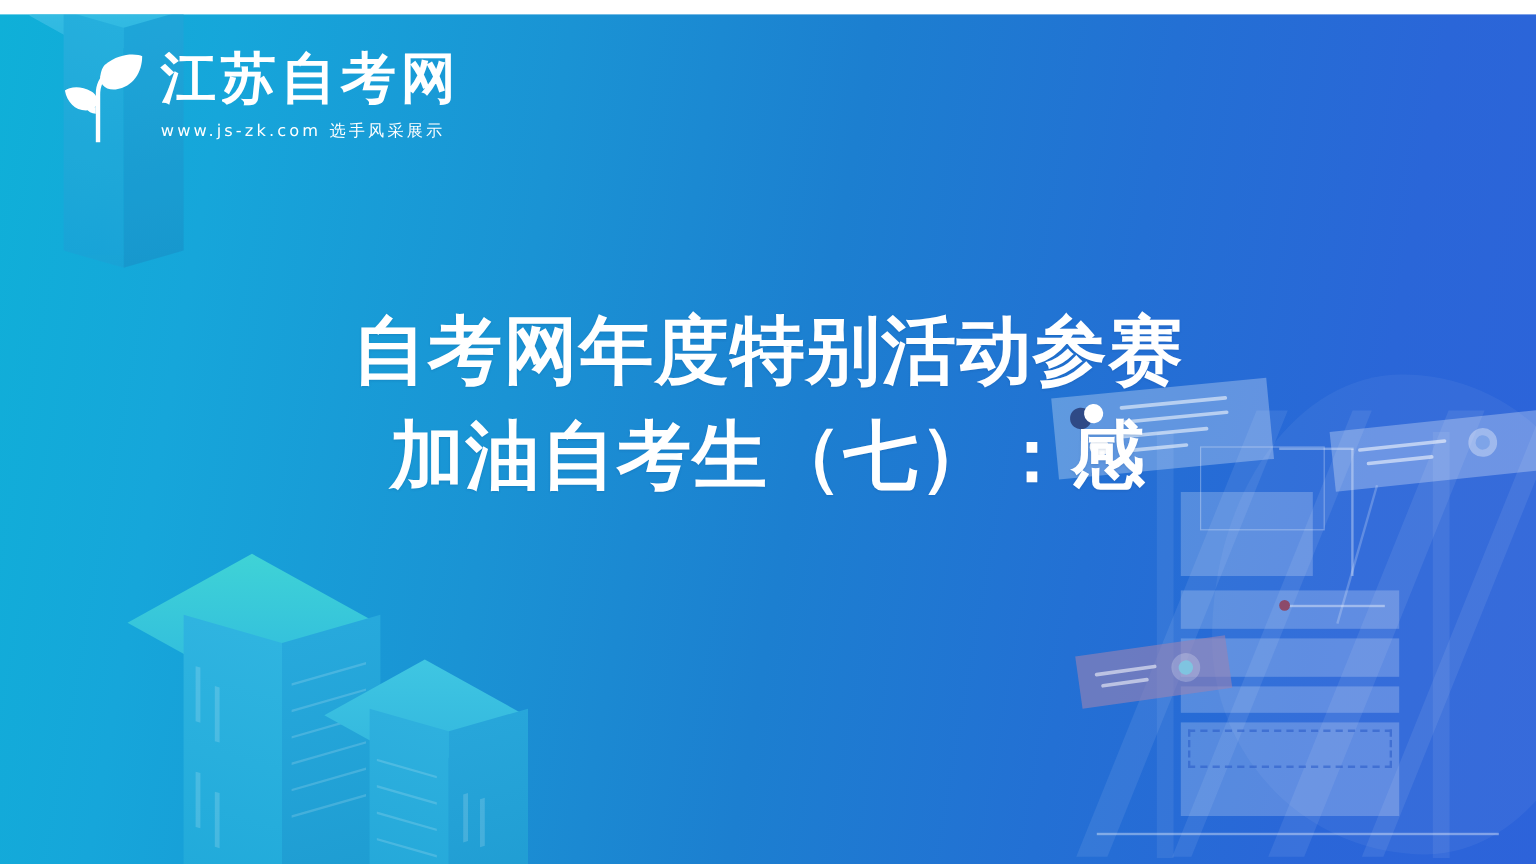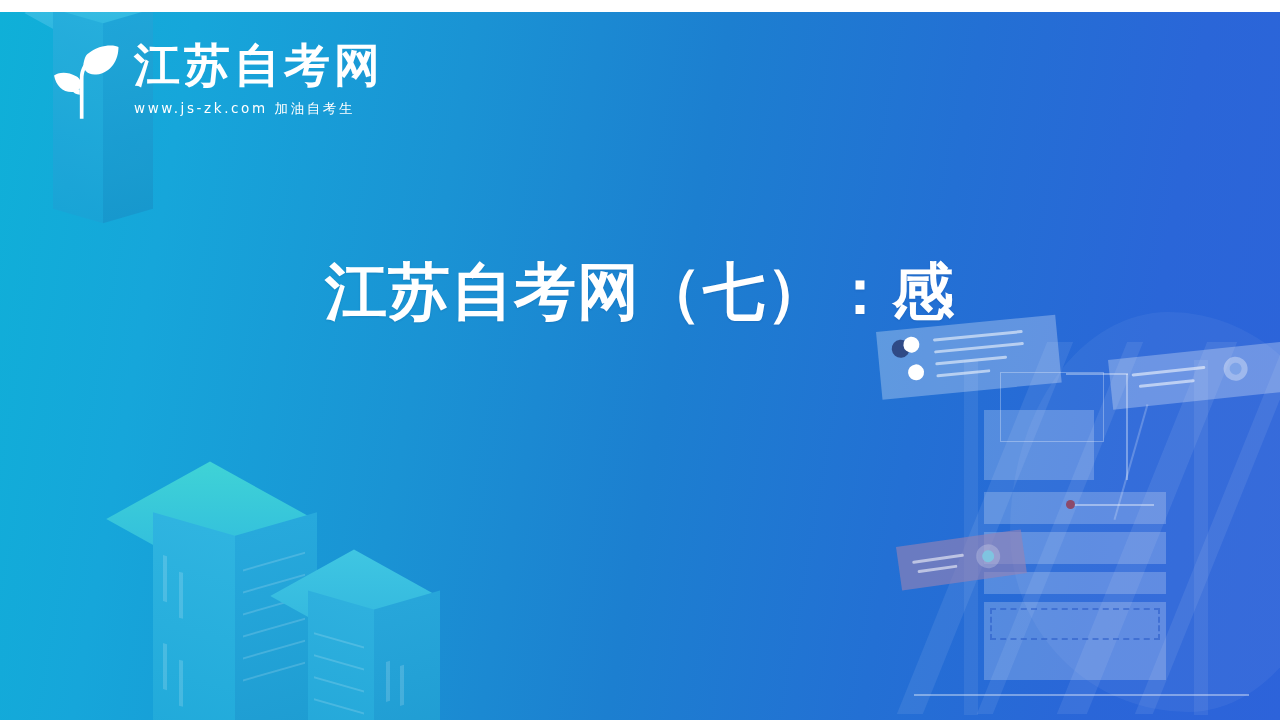--- a/index.html
+++ b/index.html
@@ -270,21 +270,22 @@
 
   <div id="logo">
     <svg id="sprout" viewBox="0 0 100 100">
       <path d="M52 92 L52 48 C52 40 55 33 62 27 L64 30 C58 36 56 42 56 49 L56 92 Z" fill="#ffffff"></path>
       <path d="M60 22 C74 10 90 12 94 14 C94 28 86 42 70 44 C60 45 55 38 56 32 C57 27 58 24 60 22 Z" fill="#ffffff"></path>
       <path d="M48 46 C38 40 28 42 24 45 C26 56 34 64 45 63 C52 62 55 57 53 52 C52 49 50 47 48 46 Z" fill="#ffffff"></path>
       <path d="M52 60 L52 66 C48 66 45 64 44 62 Z" fill="#ffffff"></path>
     </svg>
     <div class="logo-text">
       <div class="logo-title">江苏自考网</div>
-      <div class="logo-tagline">www.js-zk.com 加油自考生</div>
+      <div class="logo-tagline">www.js-zk.com 选手风采展示</div>
     </div>
   </div>
 
   <div id="headline">
-    <div class="line">江苏自考网（七）：感</div>
+    <div class="line">自考网年度特别活动参赛</div>
+    <div class="line">加油自考生（七）：感</div>
   </div>
 
 </div>
 
 </body></html>

